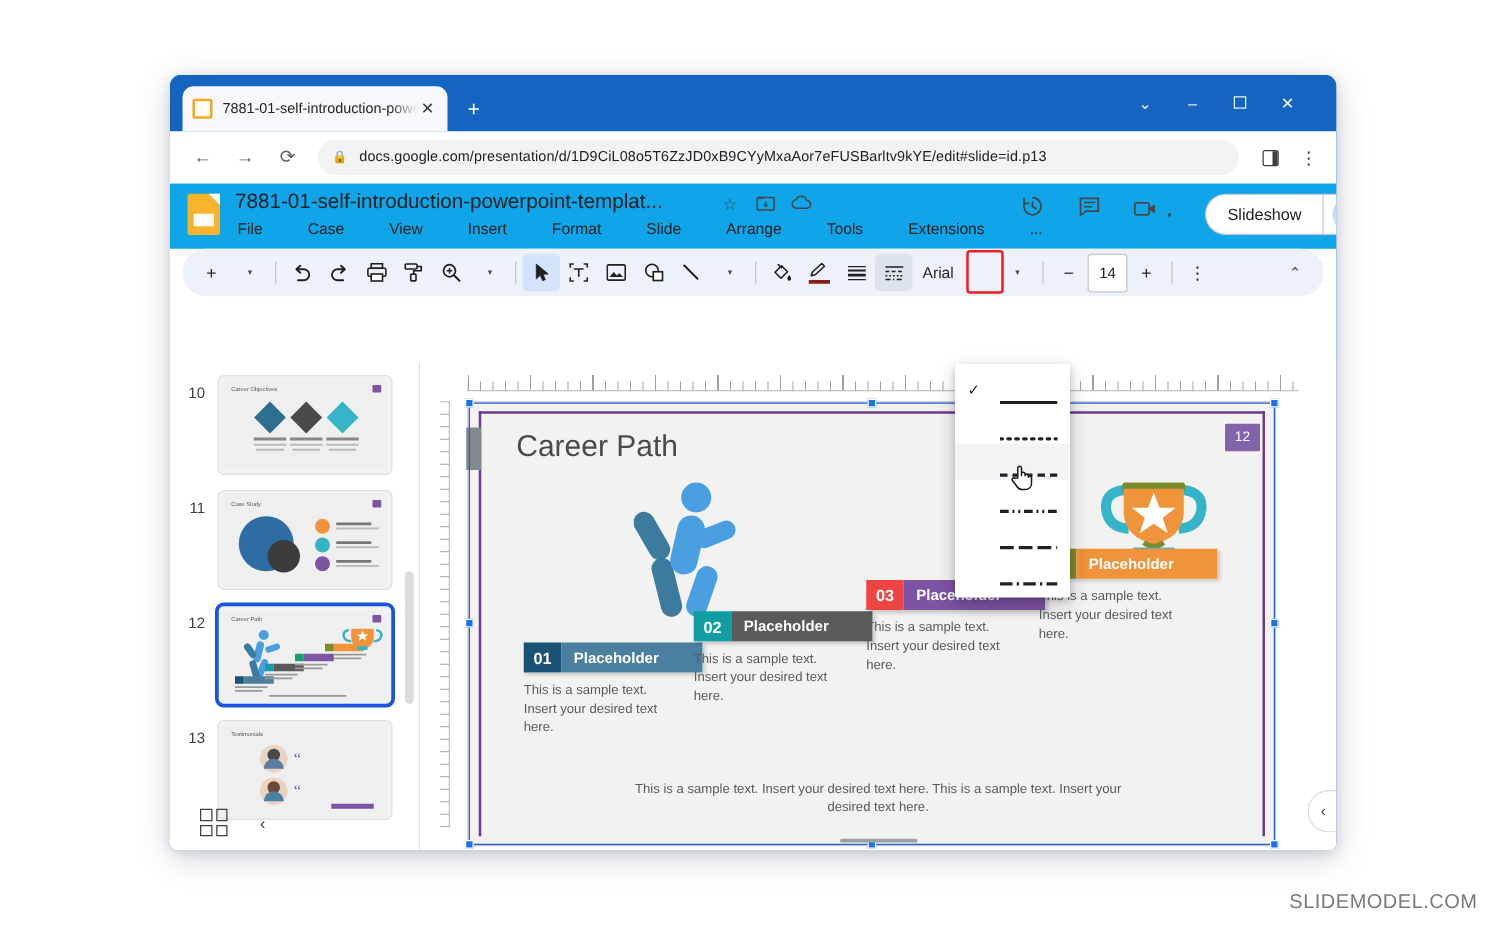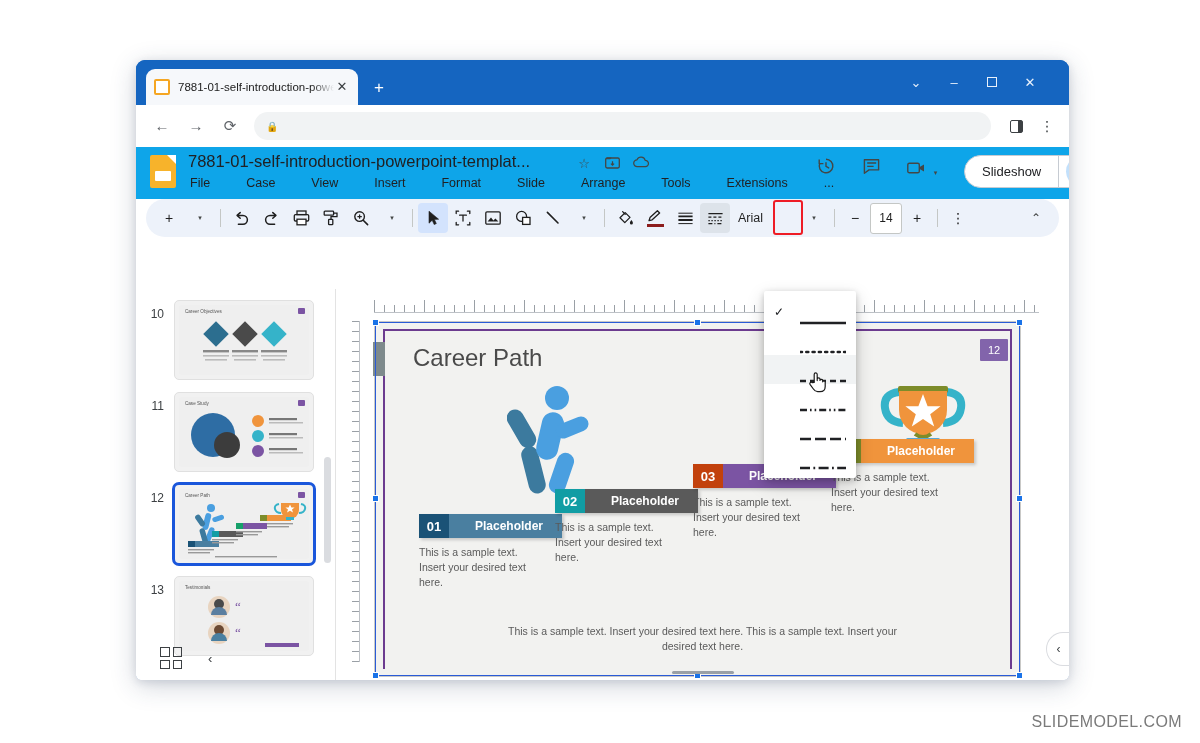--- a/index.html
+++ b/index.html
@@ -316,21 +316,21 @@
     position: absolute; right: 12px; top: 17px;
     width: 28px; height: 22px; background: #8264ab; color: #fff;
     font-size: 11px; display: flex; align-items: center; justify-content: center;
     border-radius: 1px;
   }
   .step { position: absolute; }
   .step-bar { display: flex; height: 24px; align-items: stretch;
               box-shadow: 2px 2px 3px rgba(0,0,0,.18); }
   .step-num { width: 30px; display: flex; align-items: center;
               justify-content: center; color: #fff; font-size: 13px; font-weight: bold; }
-  .step-label { padding: 0 14px 0 26px; display: flex; align-items: center;
+  .step-label { padding: 0 14px 0 10px; display: flex; align-items: center;
                 color: #fff; font-size: 12px; font-weight: bold; white-space: nowrap; }
   .step-body { margin-top: 7px; font-size: 10.5px; color: #5a5a5a;
                line-height: 1.45; width: 118px; }
   #slide-caption {
     position: absolute; left: 130px; right: 120px; bottom: 22px;
     text-align: center; font-size: 10.5px; color: #5a5a5a; line-height: 1.45;
   }
   #panel-collapse-btn {
     position: absolute; right: -1px; bottom: 14px;
     width: 24px; height: 34px;
@@ -391,20 +391,21 @@
     <div class="win-ctrl" id="win-max"><span class="sq"></span></div>
     <div class="win-ctrl" id="win-close">✕</div>
   </div>
 
   <div id="omnibox-row">
     <div class="nav-btn" id="nav-back">←</div>
     <div class="nav-btn" id="nav-forward">→</div>
     <div class="nav-btn" id="nav-reload">⟳</div>
     <div id="omnibox">
       <span class="lock">🔒</span>
+      <span class="url">docs.google.com/presentation/d/1D9CiL08o5T6ZzJD0xB9CYyMxaAor7eFUSBarltv9kYE/edit#slide=id.p13</span>
     </div>
     <div id="side-panel-btn">
         <span class="glyph"></span>
       </div>
     <div id="browser-menu-btn">⋮</div>
   </div>
 
   <div id="slides-app">
 
     <div id="doc-header">
@@ -757,21 +758,21 @@
           <div class="step" style="left:180px;top:167px;">
             <div class="step-bar">
               <span class="step-num" style="background:#119da4;">02</span>
               <span class="step-label" style="background:#5a5a5a;width:113px;">Placeholder</span>
             </div>
             <div class="step-body">This is a sample text. Insert your desired text here.</div>
           </div>
 
           <div class="step" style="left:318px;top:142px;">
             <div class="step-bar">
-              <span class="step-num" style="background:#c2410c;">03</span>
+              <span class="step-num" style="background:#ef4444;">03</span>
               <span class="step-label" style="background:#7b54a3;width:113px;">Placeholder</span>
             </div>
             <div class="step-body">This is a sample text. Insert your desired text here.</div>
           </div>
 
           <div class="step" style="left:456px;top:117px;">
             <div class="step-bar">
               <span class="step-num" style="background:#7d8c2a;">04</span>
               <span class="step-label" style="background:#f0943c;width:113px;">Placeholder</span>
             </div>

